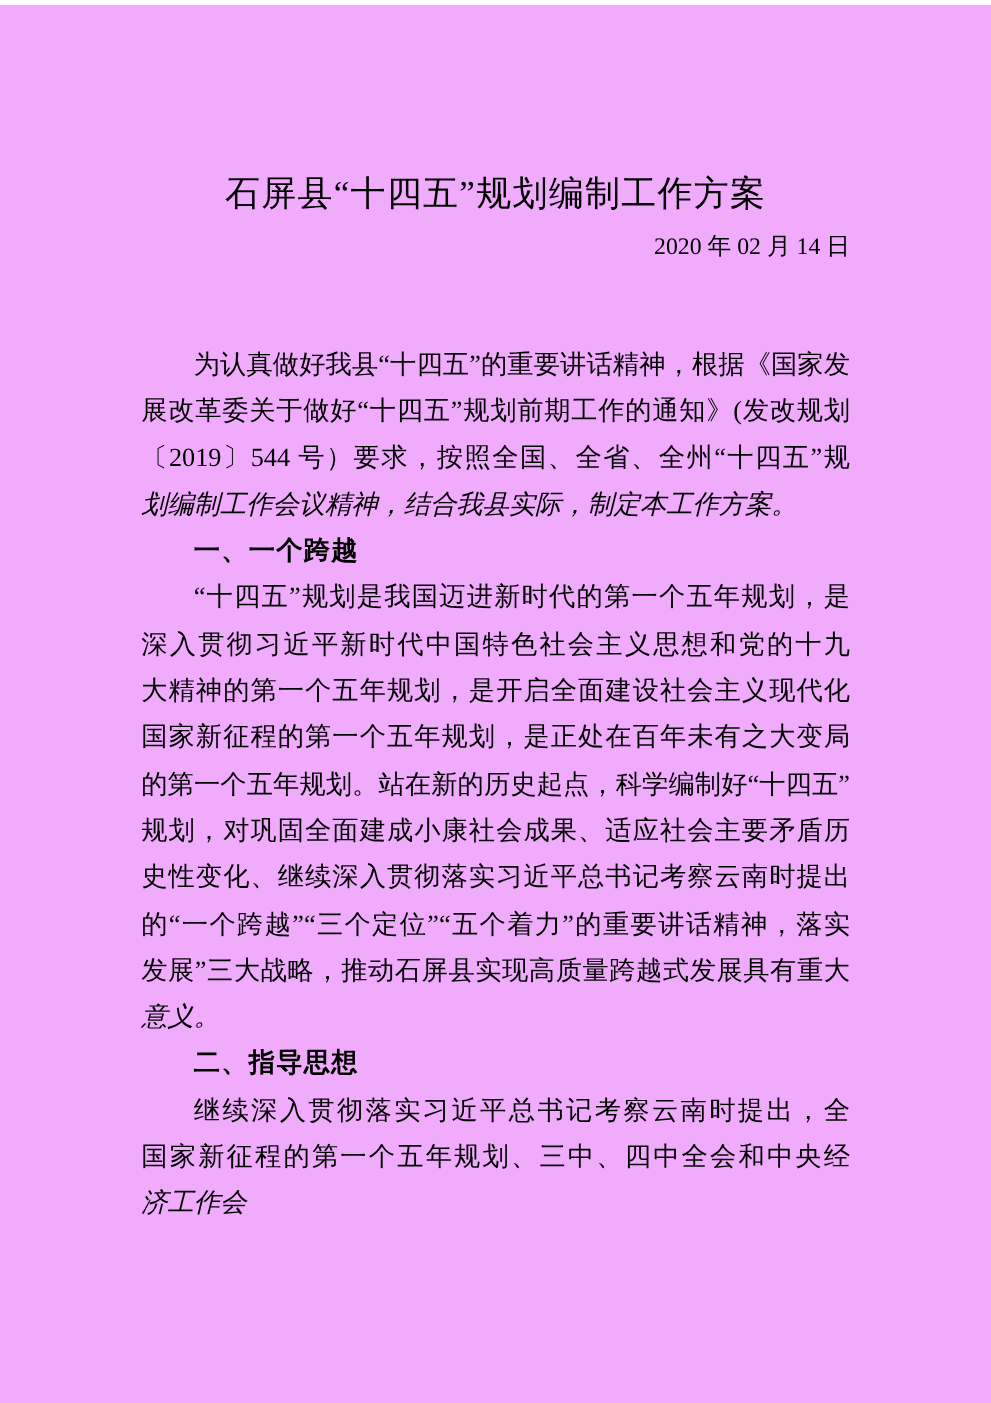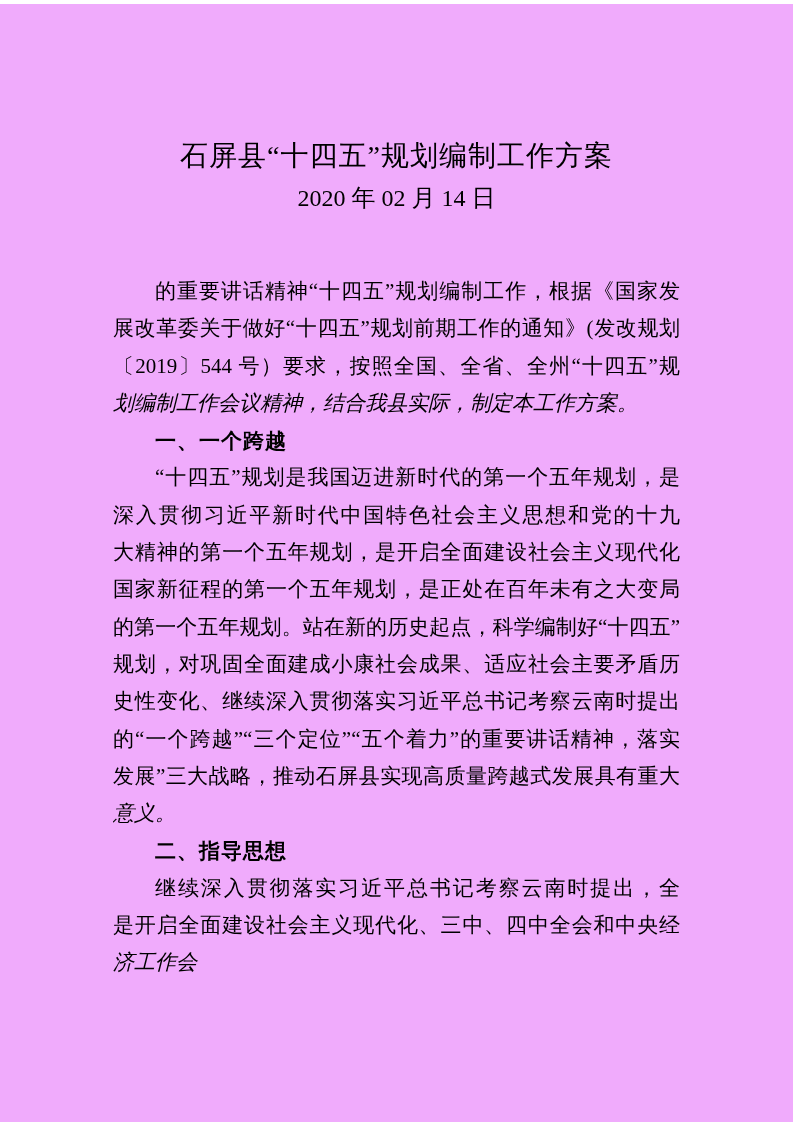--- a/index.html
+++ b/index.html
@@ -21,24 +21,24 @@
   }
   .doc-title {
     font-size: 28px;
     line-height: 44px;
     text-align: center;
     font-weight: 400;
     letter-spacing: 1px;
     white-space: nowrap;
   }
   .doc-date {
-    font-size: 24px;
+    font-size: 19px;
     line-height: 32px;
     margin-top: 4px;
-    text-align: center;
+    text-align: right;
   }
   .doc-body {
     margin-top: 59px;
     font-size: 21px;
   }
   .line {
     height: 37.3px;
     line-height: 37.3px;
     overflow: hidden;
     text-align: justify;
@@ -58,36 +58,36 @@
 </head>
 <body>
 
 <div class="page">
 
   <div class="doc-title">石屏县“十四五”规划编制工作方案</div>
   <div class="doc-date">2020 年 02 月 14 日</div>
 
   <div class="doc-body">
 
-    <div class="line indent">的重要讲话精神“十四五”规划编制工作，根据《国家发</div>
+    <div class="line indent">为认真做好我县“十四五”的重要讲话精神，根据《国家发</div>
     <div class="line">展改革委关于做好“十四五”规划前期工作的通知》(发改规划</div>
     <div class="line">〔2019〕544 号）要求，按照全国、全省、全州“十四五”规</div>
     <div class="line last">划编制工作会议精神，结合我县实际，制定本工作方案。</div>
 
     <div class="line heading">一、一个跨越</div>
     <div class="line indent">“十四五”规划是我国迈进新时代的第一个五年规划，是</div>
     <div class="line">深入贯彻习近平新时代中国特色社会主义思想和党的十九</div>
     <div class="line">大精神的第一个五年规划，是开启全面建设社会主义现代化</div>
     <div class="line">国家新征程的第一个五年规划，是正处在百年未有之大变局</div>
     <div class="line">的第一个五年规划。站在新的历史起点，科学编制好“十四五”</div>
     <div class="line">规划，对巩固全面建成小康社会成果、适应社会主要矛盾历</div>
     <div class="line">史性变化、继续深入贯彻落实习近平总书记考察云南时提出</div>
     <div class="line">的“一个跨越”“三个定位”“五个着力”的重要讲话精神，落实</div>
     <div class="line">发展”三大战略，推动石屏县实现高质量跨越式发展具有重大</div>
     <div class="line last">意义。</div>
 
     <div class="line heading">二、指导思想</div>
     <div class="line indent">继续深入贯彻落实习近平总书记考察云南时提出，全</div>
-    <div class="line">是开启全面建设社会主义现代化、三中、四中全会和中央经</div>
+    <div class="line">国家新征程的第一个五年规划、三中、四中全会和中央经</div>
     <div class="line last">济工作会</div>
 
   </div>
 </div>
 
 </body></html>

